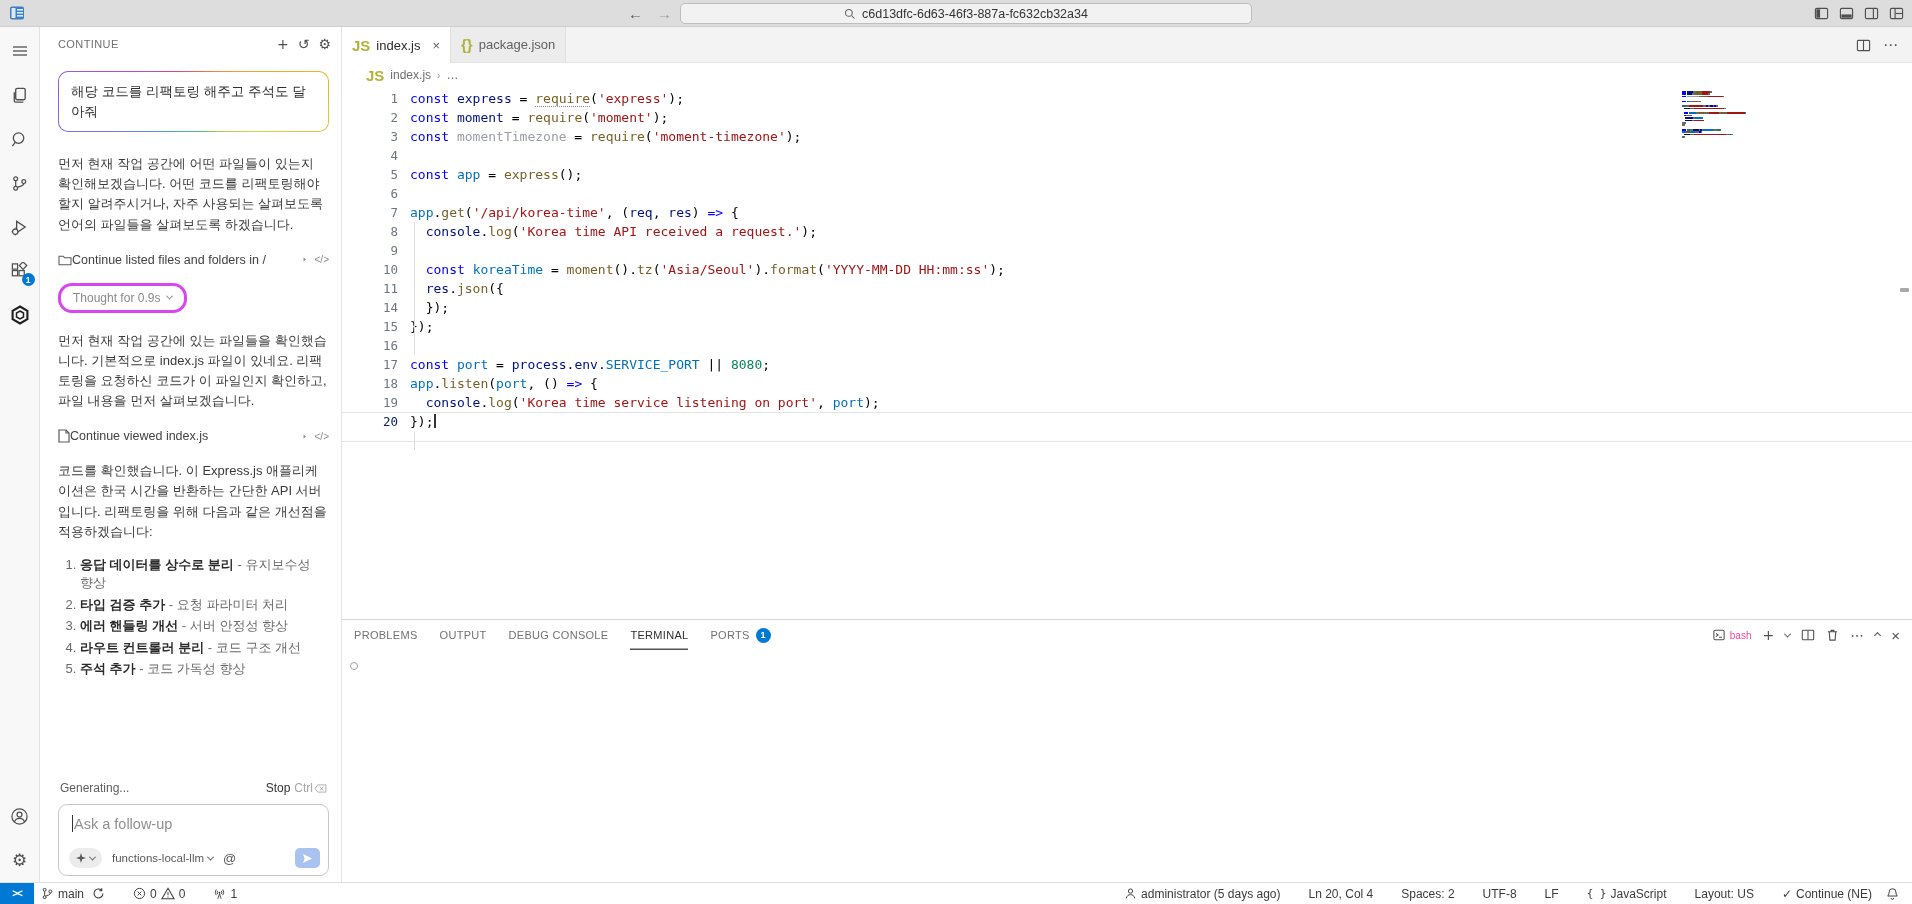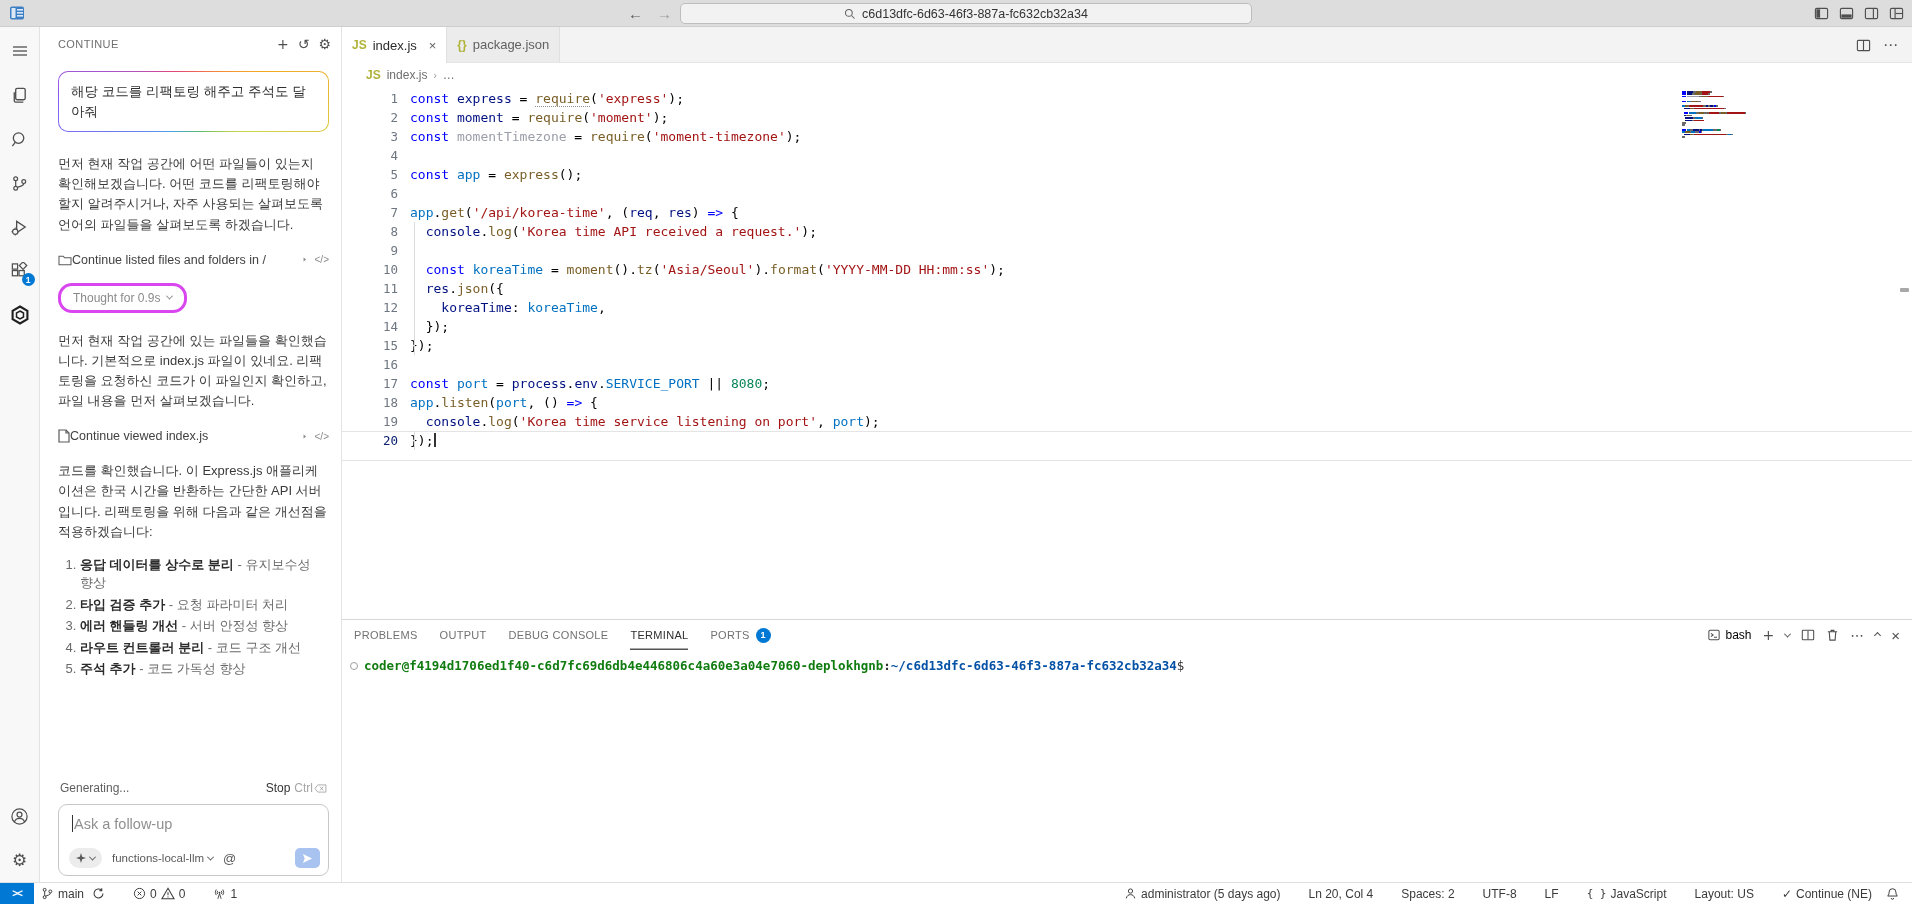--- a/index.html
+++ b/index.html
@@ -68,21 +68,21 @@
   .send-btn { width:25px; height:20px; border-radius:5px; background:#a8c3f0; display:flex; align-items:center; justify-content:center; }
 
   .chev { display:inline-block; width:5px; height:5px; border-right:1.3px solid currentColor; border-bottom:1.3px solid currentColor; transform:rotate(45deg) translate(-1px,-1px); }
   .chev.up { transform:rotate(-135deg); }
 
   
   .editor-region { flex:1; position:relative; background:#fff; display:flex; flex-direction:column; }
   .tabbar { height:36px; background:#f3f3f3; border-bottom:1px solid #e5e5e5; display:flex; align-items:stretch; position:relative; }
   .tab { display:flex; align-items:center; gap:6px; padding:0 10px; font-size:13px; border-right:1px solid #e0e0e0; color:#616161; background:#ececec; }
   .tab.active { background:#fff; color:#2b2b2b; margin-bottom:-1px; }
-  .file-ico { font-size:12px; font-weight:bold; color:#b0b33a; letter-spacing:0; }
+  .file-ico { font-size:15px; font-weight:bold; color:#b0b33a; letter-spacing:0; }
   .tab-close { font-size:13px; color:#5f5f5f; margin-left:6px; }
   .tab-actions { position:absolute; right:14px; top:0; height:36px; display:flex; align-items:center; gap:12px; color:#4f4f4f; }
   .breadcrumb { height:24px; display:flex; align-items:center; gap:6px; padding-left:24px; font-size:12px; color:#6f6f6f; background:#fff; }
   .bc-sep { font-size:10px; color:#9a9a9a; }
 
   .code-area { flex:1; position:relative; overflow:hidden; background:#fff; font-family:"DejaVu Sans Mono","Liberation Mono",monospace; font-size:13px; }
   .code-scroll { position:absolute; top:2px; left:0; right:0; }
   .code-line { display:flex; height:19px; line-height:19px; white-space:pre; }
   .code-line .gutter { width:56px; text-align:right; color:#6e7681; flex:0 0 56px; font-size:12.5px; }
   .code-line .code-text { padding-left:12px; }
@@ -97,21 +97,21 @@
   .scrollmark { position:absolute; right:3px; top:201px; width:9px; height:4px; background:#7a7a7a; opacity:.65; border-radius:1px; }
 
   
   .panel { height:263px; border-top:1px solid #d8d8d8; background:#fff; position:relative; }
   .panel-header { height:30px; display:flex; align-items:center; padding-left:12px; }
   .panel-tabs { display:flex; gap:22px; font-size:11px; color:#717171; letter-spacing:.3px; }
   .ptab { height:30px; display:flex; align-items:center; gap:6px; }
   .ptab.active { color:#2f2f2f; box-shadow:inset 0 -1.5px 0 #555; }
   .ptab-badge { background:#0078d4; color:#fff; min-width:15px; height:15px; border-radius:50%; font-size:9px; display:flex; align-items:center; justify-content:center; font-weight:bold; }
   .panel-actions { position:absolute; right:12px; top:0; height:30px; display:flex; align-items:center; gap:11px; color:#4f4f4f; font-size:12px; }
-  .bash-label { display:flex; align-items:center; gap:5px; font-size:12px; color:#000000; }
+  .bash-label { display:flex; align-items:center; gap:5px; font-size:10px; color:#ec4899; }
   .pa-glyph { font-family:"DejaVu Sans",sans-serif; font-size:14px; color:#4f4f4f; }
   .terminal-body { padding:8px 0 0 8px; font-family:"DejaVu Sans Mono","Liberation Mono",monospace; font-size:12.5px; display:flex; align-items:flex-start; gap:6px; }
   .cmd-circle { width:8px; height:8px; border:1px solid #9f9f9f; border-radius:50%; margin-top:4px; flex:0 0 8px; }
   .prompt-user { color:#107c10; font-weight:bold; }
   .prompt-colon { color:#333; font-weight:bold; }
   .prompt-path { color:#0451a5; font-weight:bold; }
   .prompt-symbol { color:#333; }
 
   
   .statusbar { position:absolute; left:0; right:0; bottom:0; height:22px; background:#ffffff; border-top:1px solid #e0e0e0; display:flex; align-items:center; font-size:12px; color:#3b3b3b; }
@@ -369,21 +369,20 @@
             <div class="code-line"><span class="gutter">2</span><span class="code-text"><span style="color: rgb(0, 0, 255);">const</span><span style="color: rgb(0, 0, 0);"> </span><span style="color: rgb(0, 16, 128);">moment</span><span style="color: rgb(0, 0, 0);"> = </span><span style="color: rgb(121, 94, 38);">require</span><span style="color: rgb(0, 0, 0);">(</span><span style="color: rgb(163, 21, 21);">'moment'</span><span style="color: rgb(0, 0, 0);">);</span></span></div>
             <div class="code-line"><span class="gutter">3</span><span class="code-text"><span style="color: rgb(0, 0, 255);">const</span><span style="color: rgb(0, 0, 0);"> </span><span style="color: rgb(155, 158, 168);">momentTimezone</span><span style="color: rgb(0, 0, 0);"> = </span><span style="color: rgb(121, 94, 38);">require</span><span style="color: rgb(0, 0, 0);">(</span><span style="color: rgb(163, 21, 21);">'moment-timezone'</span><span style="color: rgb(0, 0, 0);">);</span></span></div>
             <div class="code-line"><span class="gutter">4</span><span class="code-text"></span></div>
             <div class="code-line"><span class="gutter">5</span><span class="code-text"><span style="color: rgb(0, 0, 255);">const</span><span style="color: rgb(0, 0, 0);"> </span><span style="color: rgb(0, 112, 193);">app</span><span style="color: rgb(0, 0, 0);"> = </span><span style="color: rgb(121, 94, 38);">express</span><span style="color: rgb(0, 0, 0);">();</span></span></div>
             <div class="code-line"><span class="gutter">6</span><span class="code-text"></span></div>
             <div class="code-line"><span class="gutter">7</span><span class="code-text"><span style="color: rgb(0, 112, 193);">app</span><span style="color: rgb(0, 0, 0);">.</span><span style="color: rgb(121, 94, 38);">get</span><span style="color: rgb(0, 0, 0);">(</span><span style="color: rgb(163, 21, 21);">'/api/korea-time'</span><span style="color: rgb(0, 0, 0);">, (</span><span style="color: rgb(0, 16, 128);">req</span><span style="color: rgb(0, 0, 0);">, </span><span style="color: rgb(0, 16, 128);">res</span><span style="color: rgb(0, 0, 0);">) </span><span style="color: rgb(0, 0, 255);">=&gt;</span><span style="color: rgb(0, 0, 0);"> {</span></span></div>
             <div class="code-line"><span class="gutter">8</span><span class="code-text"><span style="color: rgb(0, 0, 0);">  </span><span style="color: rgb(0, 16, 128);">console</span><span style="color: rgb(0, 0, 0);">.</span><span style="color: rgb(121, 94, 38);">log</span><span style="color: rgb(0, 0, 0);">(</span><span style="color: rgb(163, 21, 21);">'Korea time API received a request.'</span><span style="color: rgb(0, 0, 0);">);</span></span></div>
             <div class="code-line"><span class="gutter">9</span><span class="code-text"></span></div>
             <div class="code-line"><span class="gutter">10</span><span class="code-text"><span style="color: rgb(0, 0, 0);">  </span><span style="color: rgb(0, 0, 255);">const</span><span style="color: rgb(0, 0, 0);"> </span><span style="color: rgb(0, 112, 193);">koreaTime</span><span style="color: rgb(0, 0, 0);"> = </span><span style="color: rgb(121, 94, 38);">moment</span><span style="color: rgb(0, 0, 0);">().</span><span style="color: rgb(121, 94, 38);">tz</span><span style="color: rgb(0, 0, 0);">(</span><span style="color: rgb(163, 21, 21);">'Asia/Seoul'</span><span style="color: rgb(0, 0, 0);">).</span><span style="color: rgb(121, 94, 38);">format</span><span style="color: rgb(0, 0, 0);">(</span><span style="color: rgb(163, 21, 21);">'YYYY-MM-DD HH:mm:ss'</span><span style="color: rgb(0, 0, 0);">);</span></span></div>
             <div class="code-line"><span class="gutter">11</span><span class="code-text"><span style="color: rgb(0, 0, 0);">  </span><span style="color: rgb(0, 16, 128);">res</span><span style="color: rgb(0, 0, 0);">.</span><span style="color: rgb(121, 94, 38);">json</span><span style="color: rgb(0, 0, 0);">({</span></span></div>
-            <div class="code-line"><span class="gutter">12</span><span class="code-text"><span style="color: rgb(0, 0, 0);">    </span><span style="color: rgb(0, 16, 128);">koreaTime</span><span style="color: rgb(0, 0, 0);">: </span><span style="color: rgb(0, 112, 193);">koreaTime</span><span style="color: rgb(0, 0, 0);">,</span></span></div>
             <div class="code-line"><span class="gutter">14</span><span class="code-text"><span style="color: rgb(0, 0, 0);">  });</span></span></div>
             <div class="code-line"><span class="gutter">15</span><span class="code-text"><span style="color: rgb(0, 0, 0);">});</span></span></div>
             <div class="code-line"><span class="gutter">16</span><span class="code-text"></span></div>
             <div class="code-line"><span class="gutter">17</span><span class="code-text"><span style="color: rgb(0, 0, 255);">const</span><span style="color: rgb(0, 0, 0);"> </span><span style="color: rgb(0, 112, 193);">port</span><span style="color: rgb(0, 0, 0);"> = </span><span style="color: rgb(0, 16, 128);">process</span><span style="color: rgb(0, 0, 0);">.</span><span style="color: rgb(0, 16, 128);">env</span><span style="color: rgb(0, 0, 0);">.</span><span style="color: rgb(0, 112, 193);">SERVICE_PORT</span><span style="color: rgb(0, 0, 0);"> || </span><span style="color: rgb(9, 134, 88);">8080</span><span style="color: rgb(0, 0, 0);">;</span></span></div>
             <div class="code-line"><span class="gutter">18</span><span class="code-text"><span style="color: rgb(0, 112, 193);">app</span><span style="color: rgb(0, 0, 0);">.</span><span style="color: rgb(121, 94, 38);">listen</span><span style="color: rgb(0, 0, 0);">(</span><span style="color: rgb(0, 112, 193);">port</span><span style="color: rgb(0, 0, 0);">, () </span><span style="color: rgb(0, 0, 255);">=&gt;</span><span style="color: rgb(0, 0, 0);"> {</span></span></div>
             <div class="code-line"><span class="gutter">19</span><span class="code-text"><span style="color: rgb(0, 0, 0);">  </span><span style="color: rgb(0, 16, 128);">console</span><span style="color: rgb(0, 0, 0);">.</span><span style="color: rgb(121, 94, 38);">log</span><span style="color: rgb(0, 0, 0);">(</span><span style="color: rgb(163, 21, 21);">'Korea time service listening on port'</span><span style="color: rgb(0, 0, 0);">, </span><span style="color: rgb(0, 112, 193);">port</span><span style="color: rgb(0, 0, 0);">);</span></span></div>
             <div class="code-line current"><span class="gutter">20</span><span class="code-text"><span style="color: rgb(0, 0, 0);">});</span><span class="caret"></span></span></div>
           </div>
         <div class="indent-guide" style="top:135px; height:133px;"></div>
         <div class="indent-guide" style="top:344px; height:19px;"></div>
@@ -575,21 +574,20 @@
             <svg width="13" height="14" viewBox="0 0 14 15">
                 <path d="M2 4 h10 M5.5 4 V2.5 h3 V4 M3.5 4 l0.7 9 h5.6 l0.7-9" fill="none" stroke="#4f4f4f" stroke-width="1.2"></path>
               </svg>
             <span style="font-size:14px;">⋯</span>
             <span class="chev up" style="color:#4f4f4f;"></span>
             <span style="font-size:15px;">×</span>
           </div>
         </div>
         <div class="terminal-body">
           <span class="cmd-circle"></span>
-          <span><span class="prompt-user">coder@f4194d1706ed1f40-c6d7fc69d6db4e446806c4a60e3a04e7060-deplokhgnb</span><span class="prompt-colon">:</span><span class="prompt-path">~/c6d13dfc-6d63-46f3-887a-fc632cb32a34</span><span class="prompt-symbol">$</span></span>
         </div>
       </div>
     </div>
   </div>
 
   <div class="statusbar">
     <div class="remote-box">&gt;&lt;</div>
     <div class="sb-item">
       <svg width="13" height="13" viewBox="0 0 16 16">
           <circle cx="4.5" cy="3.5" r="1.8" fill="none" stroke="#3b3b3b" stroke-width="1.2"></circle>

